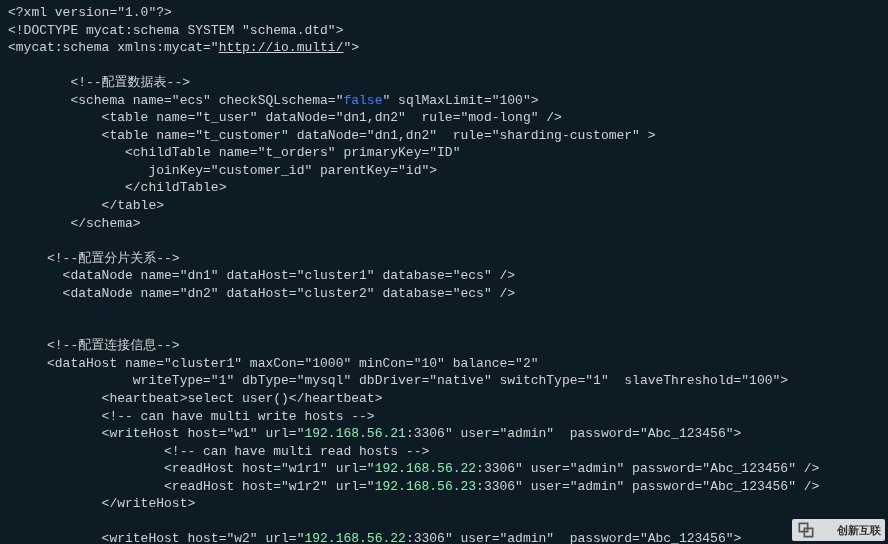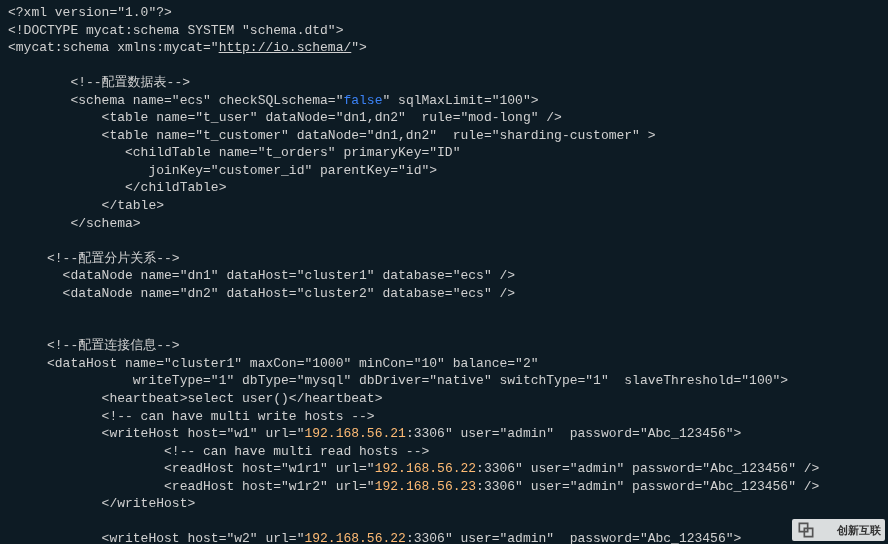--- a/index.html
+++ b/index.html
@@ -14,21 +14,21 @@
       height: 544px;
       box-sizing: border-box;
       overflow: hidden;
       position: relative;
     }
     .code-block {
       white-space: pre;
     }
     .c-url { text-decoration: underline; color: #d0d0d0; }
     .c-false { color: #3b82f6; }
-    .c-ip { color: #fdba74; }
+    .c-ip { color: #86efac; }
     .watermark {
       position: absolute;
       right: 3px;
       bottom: 3px;
       display: flex;
       align-items: center;
       gap: 21px;
       background: rgba(255,255,255,0.85);
       padding: 1px 4px;
       border-radius: 2px;
@@ -45,21 +45,21 @@
       font-size: 11px;
       color: #333;
       font-weight: bold;
     }
   </style>
 </head>
 <body>
 
 <div class="code-block"><span>&lt;?xml version="1.0"?&gt;</span>
 <span>&lt;!DOCTYPE mycat:schema SYSTEM "schema.dtd"&gt;</span>
-<span>&lt;mycat:schema xmlns:mycat="</span><span class="c-url">http://io.schema/</span><span>"&gt;</span>
+<span>&lt;mycat:schema xmlns:mycat="</span><span class="c-url">http://io.multi/</span><span>"&gt;</span>
 <span> </span>
 <span>        &lt;!--配置数据表--&gt;</span>
 <span>        &lt;schema name="ecs" checkSQLschema="</span><span class="c-false">false</span><span>" sqlMaxLimit="100"&gt;</span>
 <span>            &lt;table name="t_user" dataNode="dn1,dn2"  rule="mod-long" /&gt;</span>
 <span>            &lt;table name="t_customer" dataNode="dn1,dn2"  rule="sharding-customer" &gt;</span>
 <span>               &lt;childTable name="t_orders" primaryKey="ID"</span>
 <span>                  joinKey="customer_id" parentKey="id"&gt;</span>
 <span>               &lt;/childTable&gt;</span>
 <span>            &lt;/table&gt;</span>
 <span>        &lt;/schema&gt;</span>

